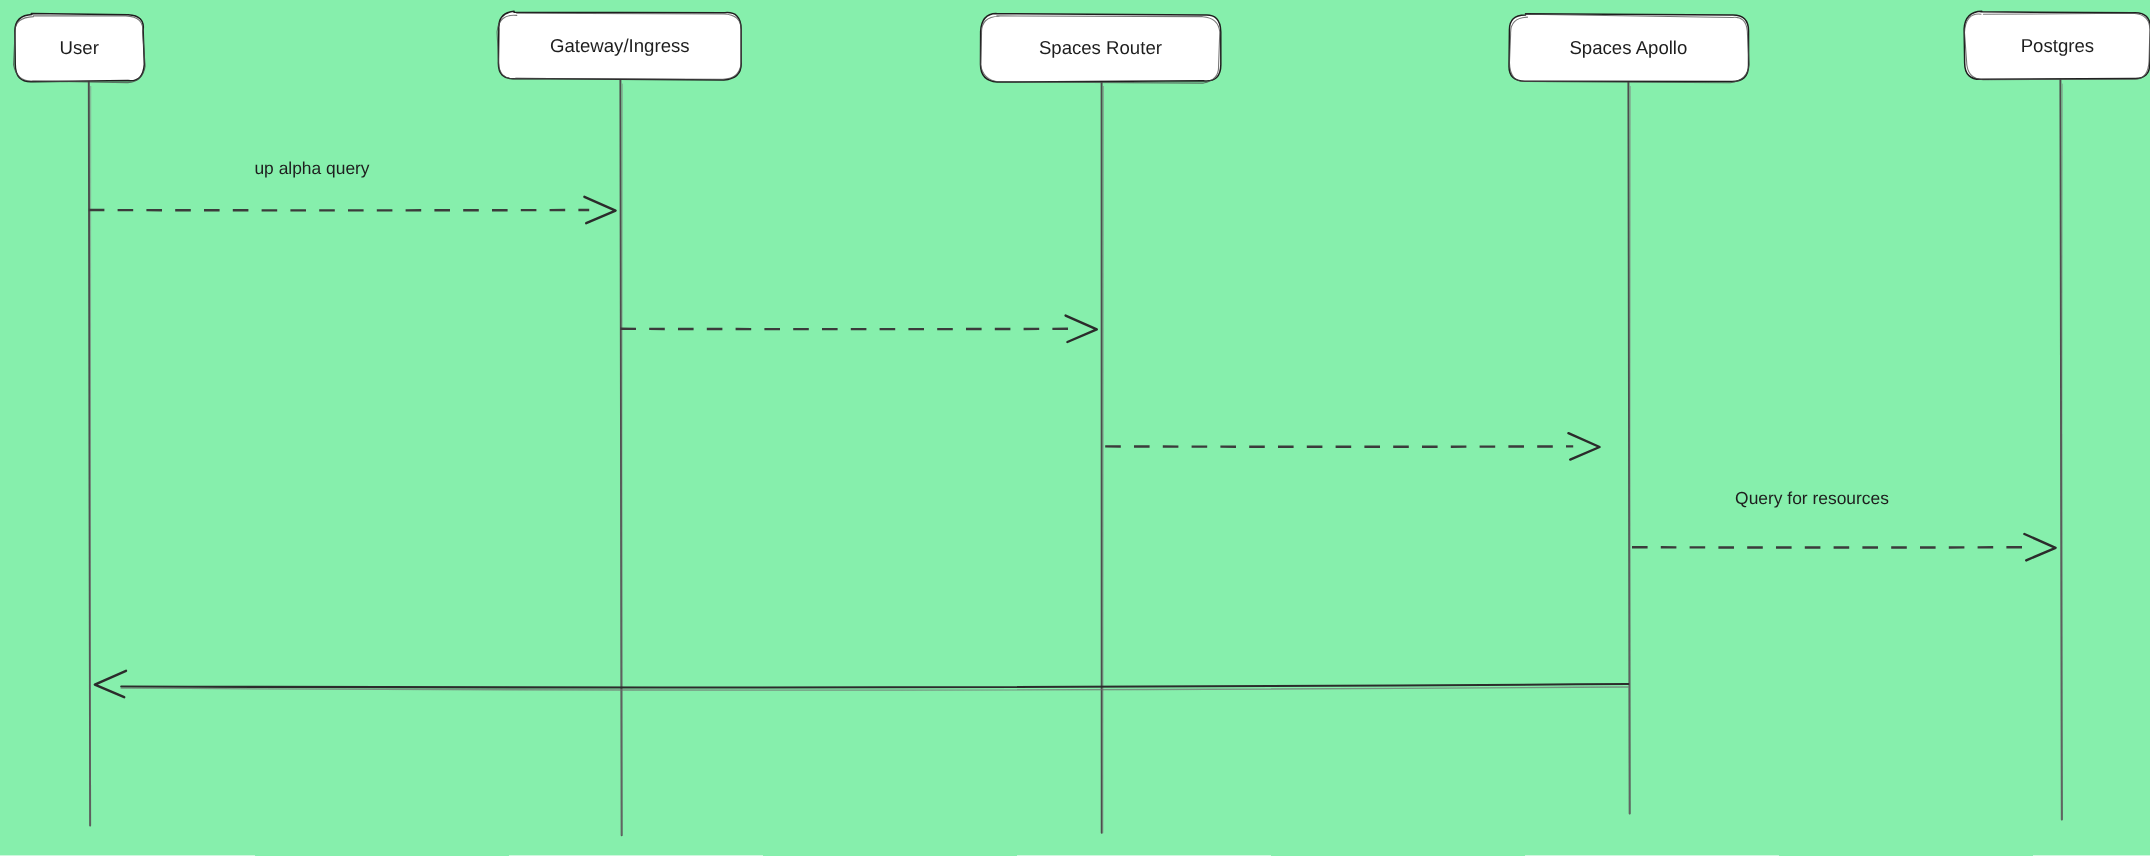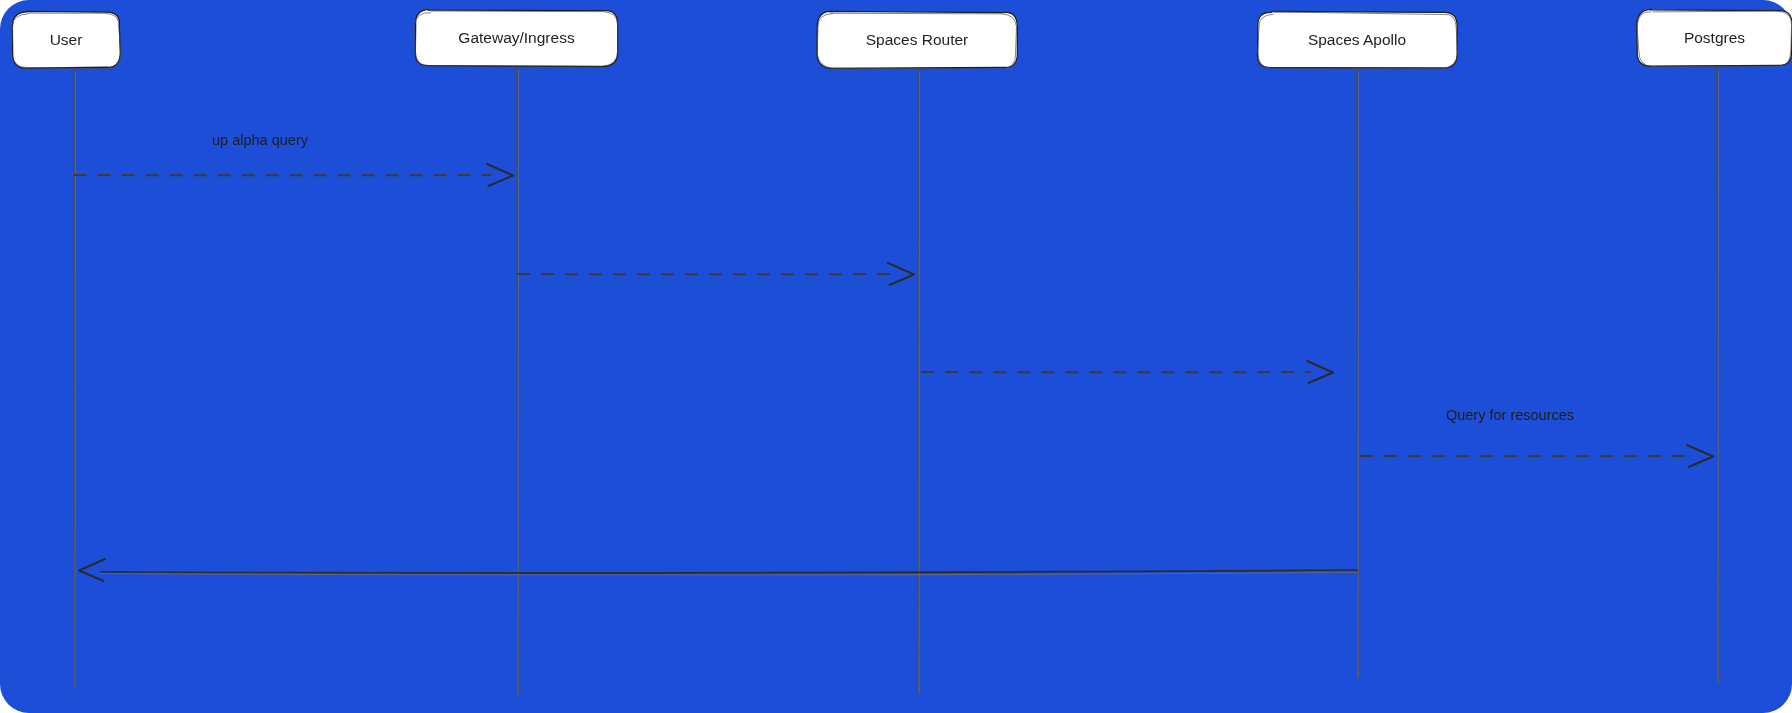--- a/index.html
+++ b/index.html
@@ -10,22 +10,21 @@
   body {
     width: 1792px;
     height: 713px;
     overflow: hidden;
     font-family: "Liberation Sans", sans-serif;
   }
   #diagram-root {
     position: relative;
     width: 1792px;
     height: 713px;
-    background: #1d4ed8;
-    border-radius: 29px;
+    background: #86efac;
   }
   svg#seq-svg {
     position: absolute;
     top: 0;
     left: 0;
     width: 1792px;
     height: 713px;
     display: block;
   }
   .box-shape {

